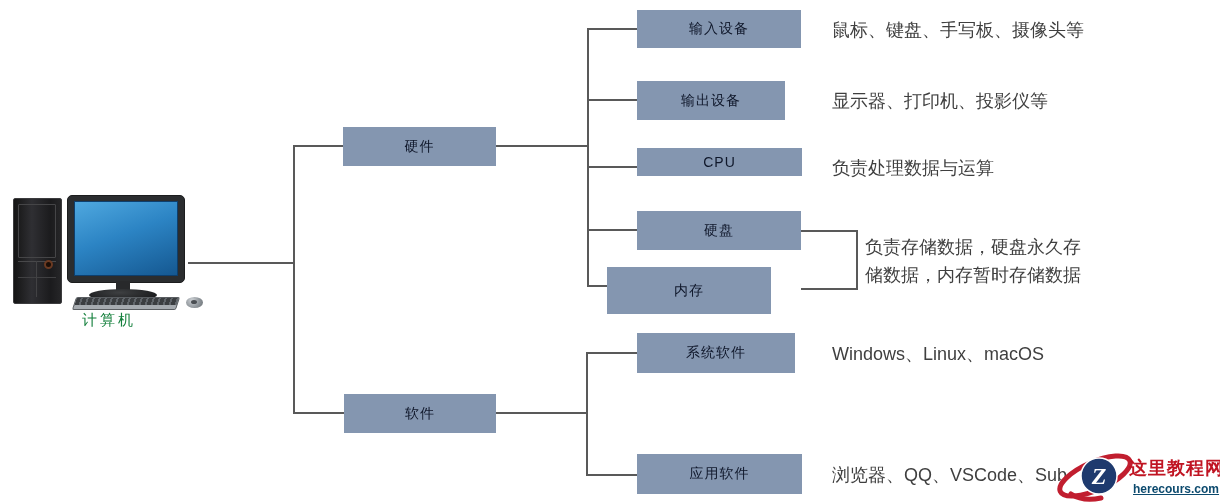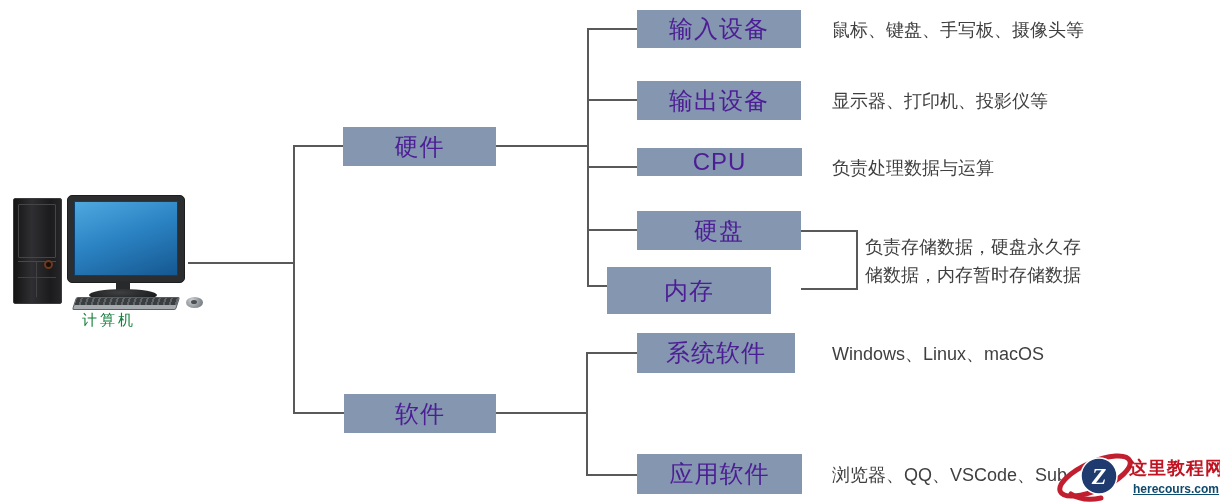--- a/index.html
+++ b/index.html
@@ -1,23 +1,23 @@
 <!DOCTYPE html>
 <html><head>
 <meta charset="utf-8">
 <style>
   html,body{margin:0;padding:0;background:#fff;}
   #stage{
     position:relative;width:1220px;height:504px;background:#ffffff;
     font-family:"Liberation Sans",sans-serif;overflow:hidden;
   }
   .node{
-    position:absolute;background:#8496B0;color:#4c1d95;
+    position:absolute;background:#8496B0;color:#0f172a;
     display:flex;align-items:center;justify-content:center;
-    font-size:24px;letter-spacing:1px;
+    font-size:14px;letter-spacing:1px;
   }
   .line{position:absolute;background:#595959;}
   .desc{
     position:absolute;font-size:18px;color:#3F3F3F;white-space:nowrap;
     line-height:22px;
   }
   .desc2{
     position:absolute;font-size:18px;color:#3F3F3F;white-space:nowrap;
     line-height:28px;
   }
@@ -124,21 +124,21 @@
   <div class="line" style="left:586px;top:352px;width:2px;height:124px;"></div>
   <div class="line" style="left:586px;top:352px;width:53px;height:2px;"></div>
   <div class="line" style="left:586px;top:474px;width:53px;height:2px;"></div>
   <div class="line" style="left:801px;top:230px;width:57px;height:2px;"></div>
   <div class="line" style="left:856px;top:230px;width:2px;height:60px;"></div>
   <div class="line" style="left:801px;top:288px;width:57px;height:2px;"></div>
 
   <div class="node" style="left:343px;top:127px;width:153px;height:39px;">硬件</div>
   <div class="node" style="left:344px;top:394px;width:152px;height:39px;">软件</div>
   <div class="node" style="left:637px;top:10px;width:164px;height:38px;">输入设备</div>
-  <div class="node" style="left:637px;top:81px;width:164px;height:39px;">输出设备</div>
+  <div class="node" style="left:637px;top:81px;width:148px;height:39px;">输出设备</div>
   <div class="node" style="left:637px;top:148px;width:165px;height:28px;">CPU</div>
   <div class="node" style="left:637px;top:211px;width:164px;height:39px;">硬盘</div>
   <div class="node" style="left:607px;top:267px;width:164px;height:47px;">内存</div>
   <div class="node" style="left:637px;top:333px;width:158px;height:40px;">系统软件</div>
   <div class="node" style="left:637px;top:454px;width:165px;height:40px;">应用软件</div>
 
   <div class="desc" style="left:832px;top:19px;">鼠标、键盘、手写板、摄像头等</div>
   <div class="desc" style="left:832px;top:90px;font-family:Liberation Serif, serif;">显示器、打印机、投影仪等</div>
   <div class="desc" style="left:832px;top:157px;">负责处理数据与运算</div>
   <div class="desc2" style="left:865px;top:233px;">负责存储数据，硬盘永久存</div>

